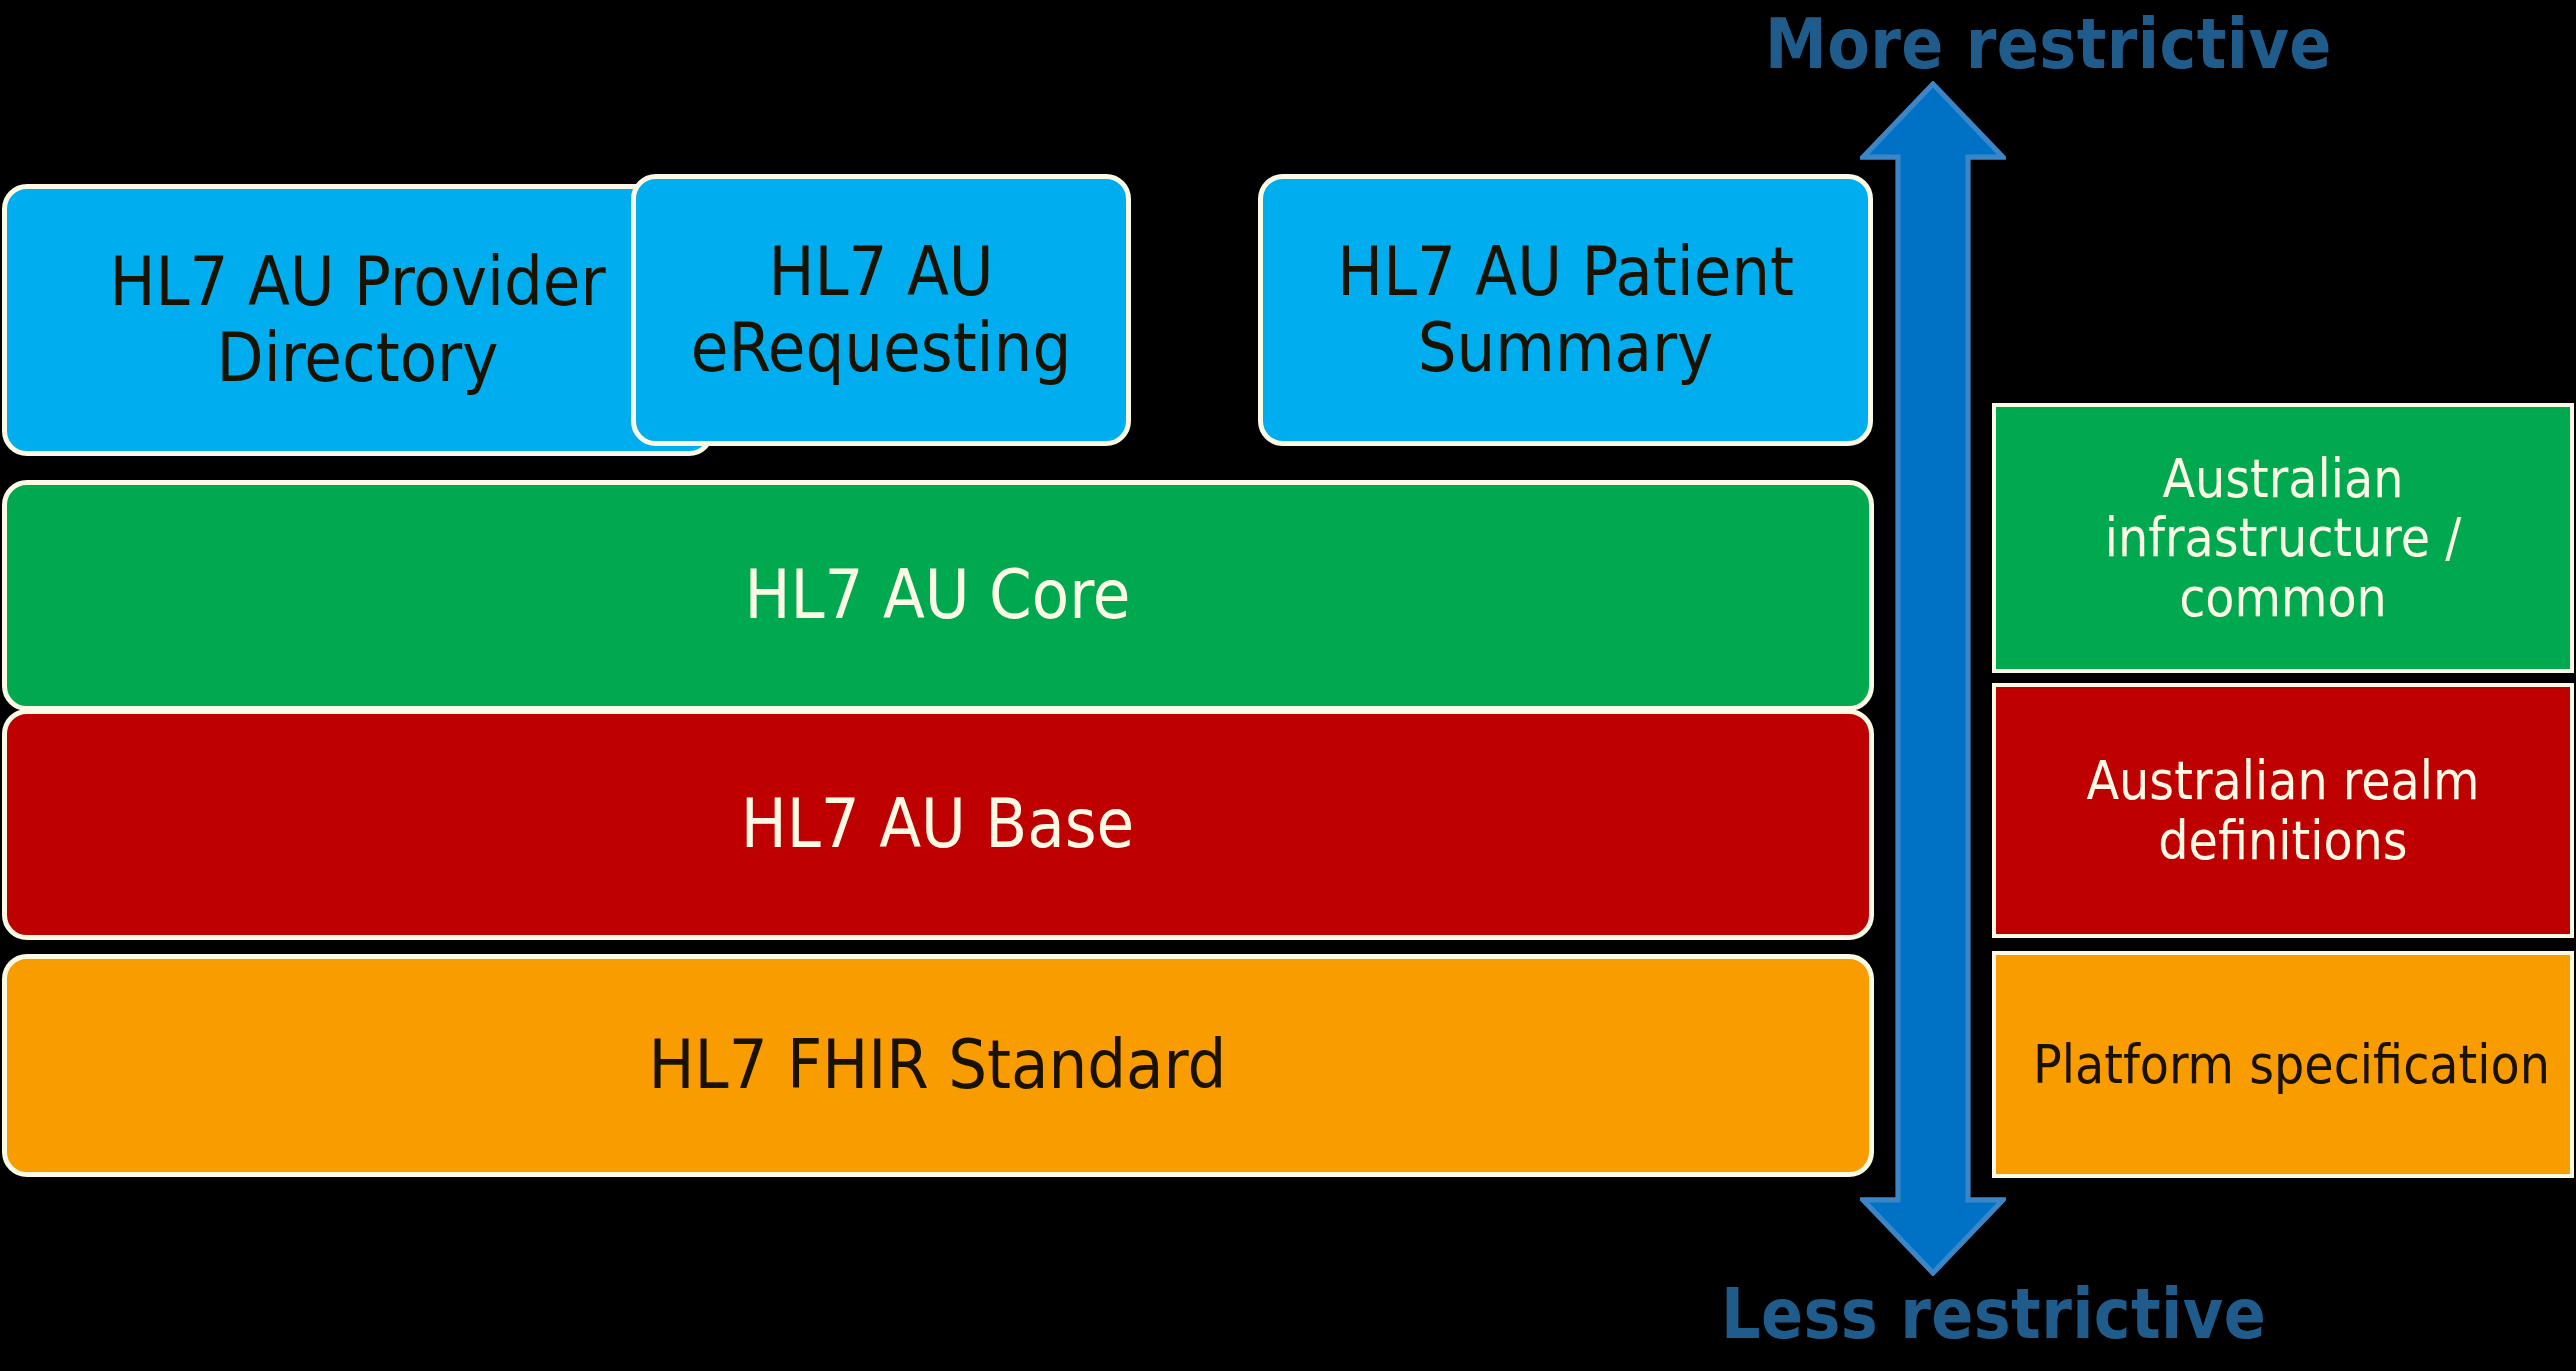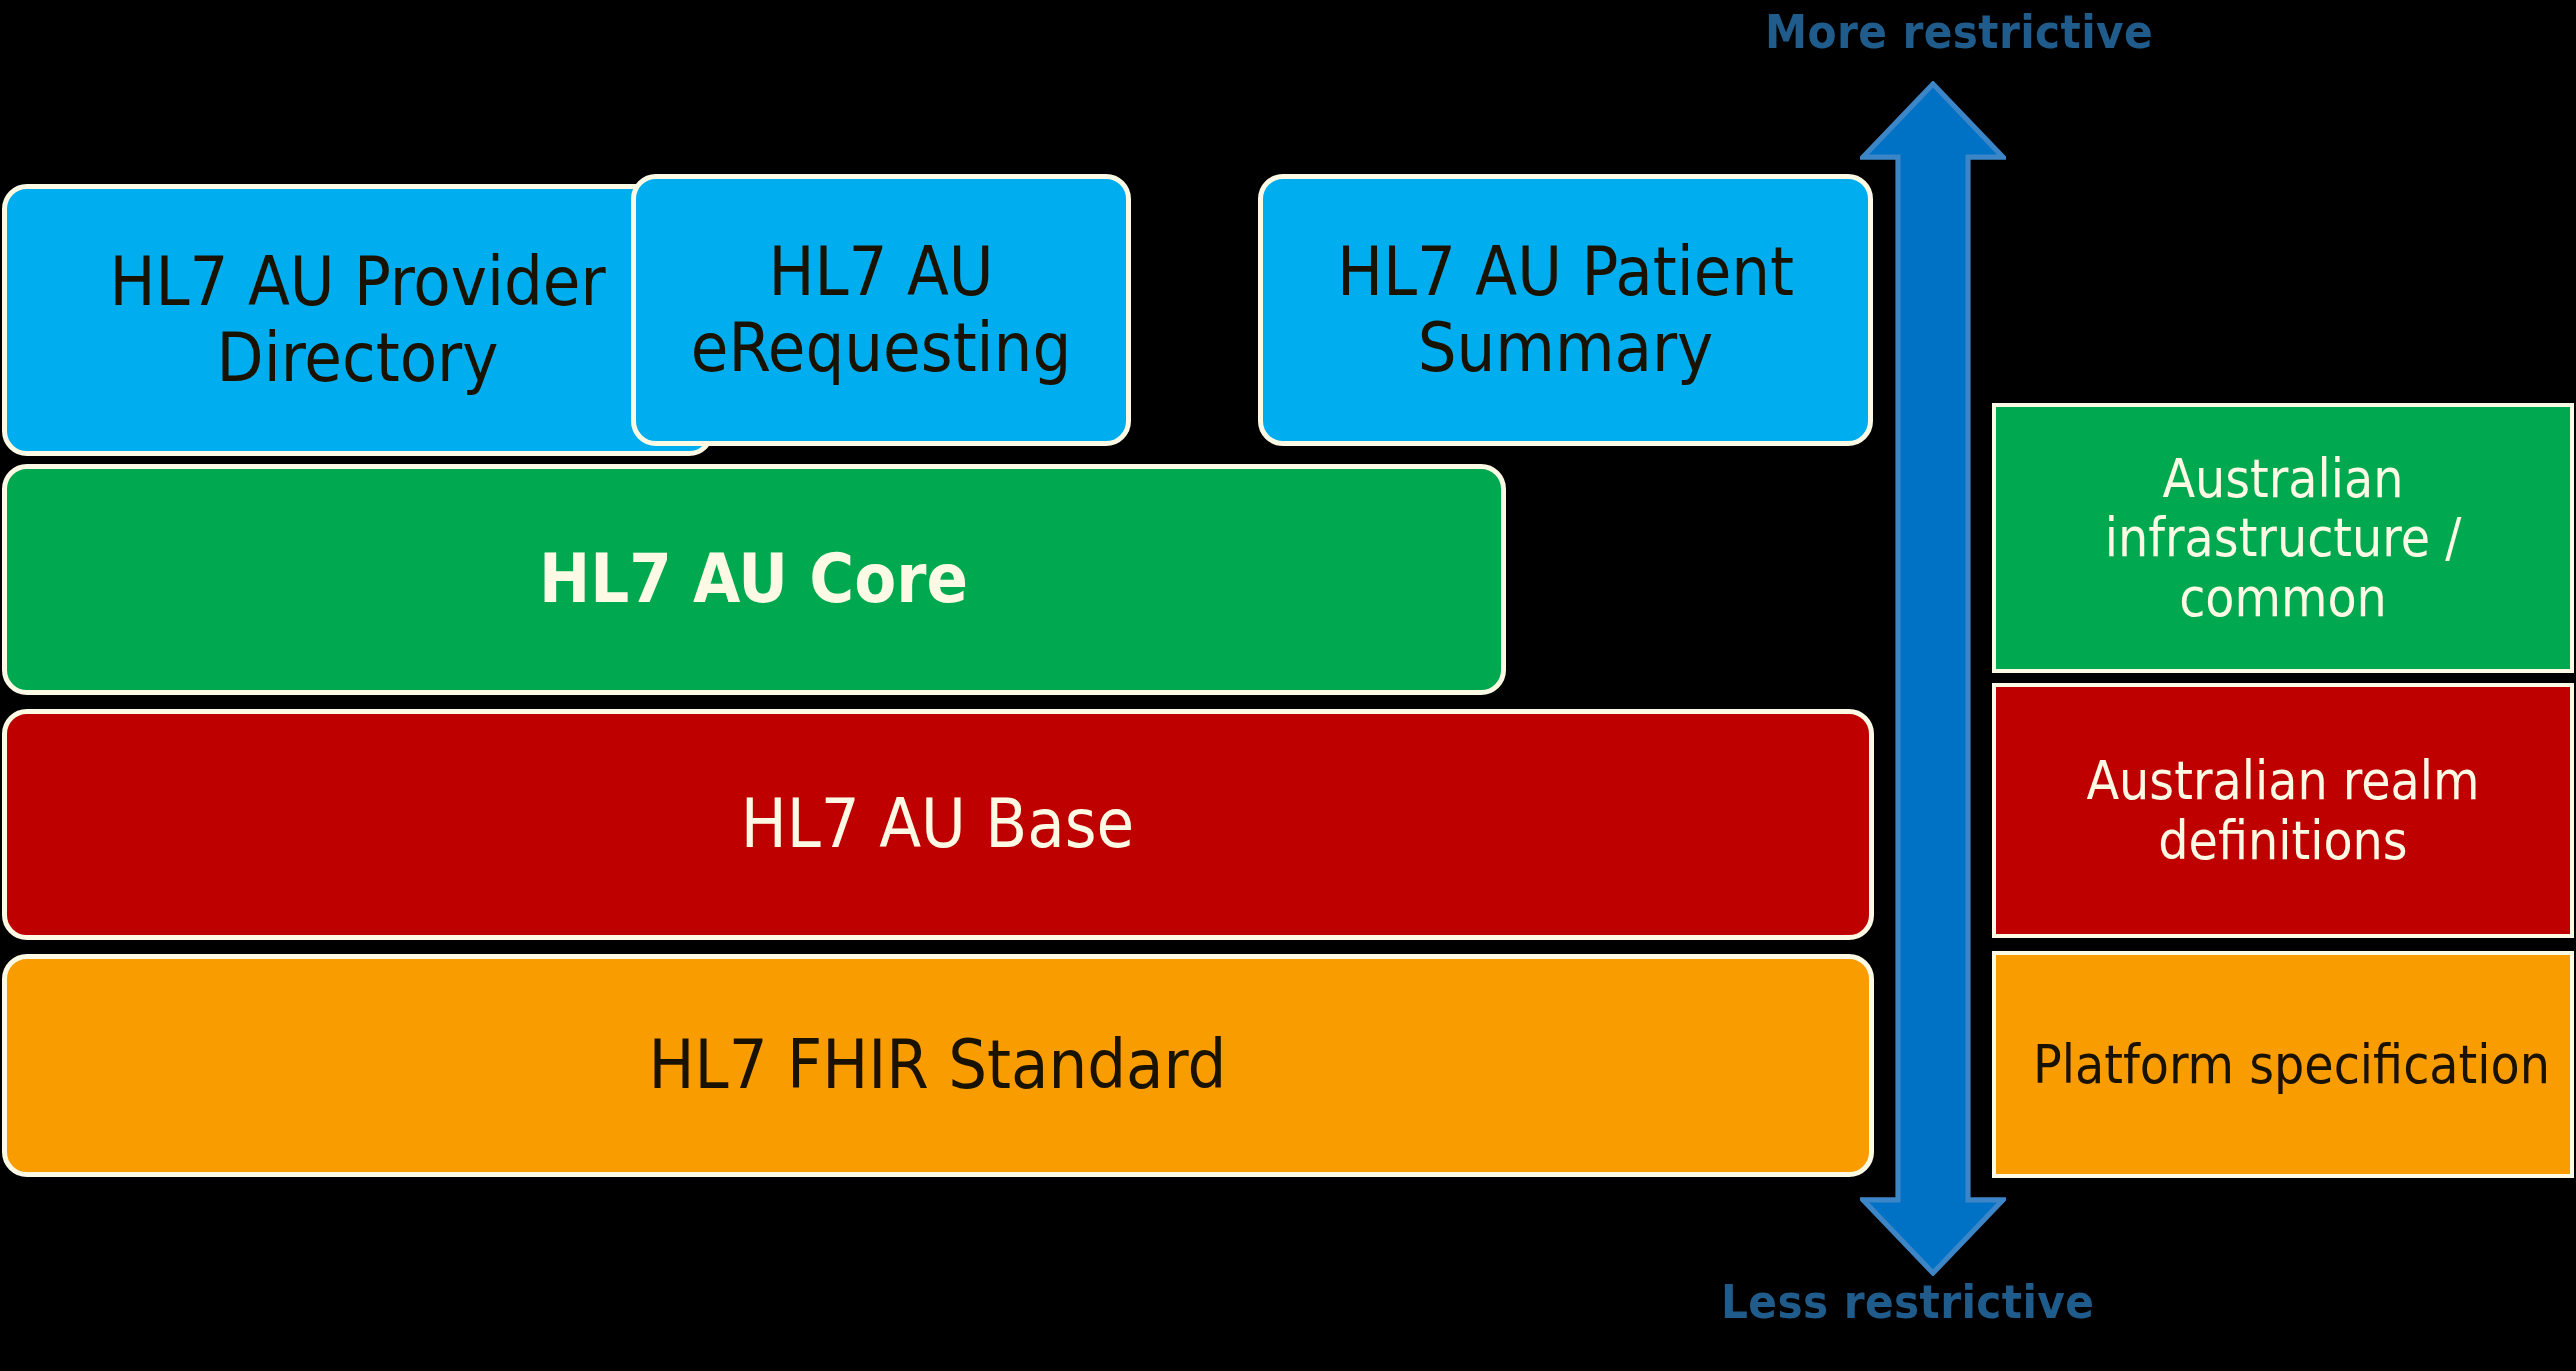--- a/index.html
+++ b/index.html
@@ -71,21 +71,21 @@
   #axis-arrow {
     position: absolute;
     left: 1860px;
     top: 81px;
     width: 146px;
     height: 1195px;
   }
   .axis-caption {
     position: absolute;
     color: #1F5C8B;
-    font-size: 47px;
+    font-size: 69px;
     font-weight: bold;
     white-space: nowrap;
     letter-spacing: 0.4px;
   }
   #caption-top {
     left: 1765px;
     top: 4.4px;
   }
   #caption-bottom {
     left: 1721px;
@@ -105,21 +105,21 @@
   <div class="box proj-card" style="left:631px; top:174px; width:500px; height:272px;">
     <span class="label">HL7 AU
 eRequesting</span>
   </div>
 
   <div class="box proj-card" style="left:1258px; top:174px; width:615px; height:272px;">
     <span class="label">HL7 AU Patient
 Summary</span>
   </div>
 
-  <div class="box layer-bar layer-core" style="left:1.5px; top:464px; width:1504px; height:231px;font-weight:bold;">
+  <div class="box layer-bar layer-core" style="left:1.5px; top:480px; width:1872px; height:231px;">
     <span class="label">HL7 AU Core</span>
   </div>
 
   <div class="box layer-bar layer-base" style="left:1.5px; top:709px; width:1872px; height:231px;">
     <span class="label">HL7 AU Base</span>
   </div>
 
   <div class="box layer-bar layer-fhir" style="left:1.5px; top:954px; width:1872px; height:223px;">
     <span class="label">HL7 FHIR Standard</span>
   </div>

